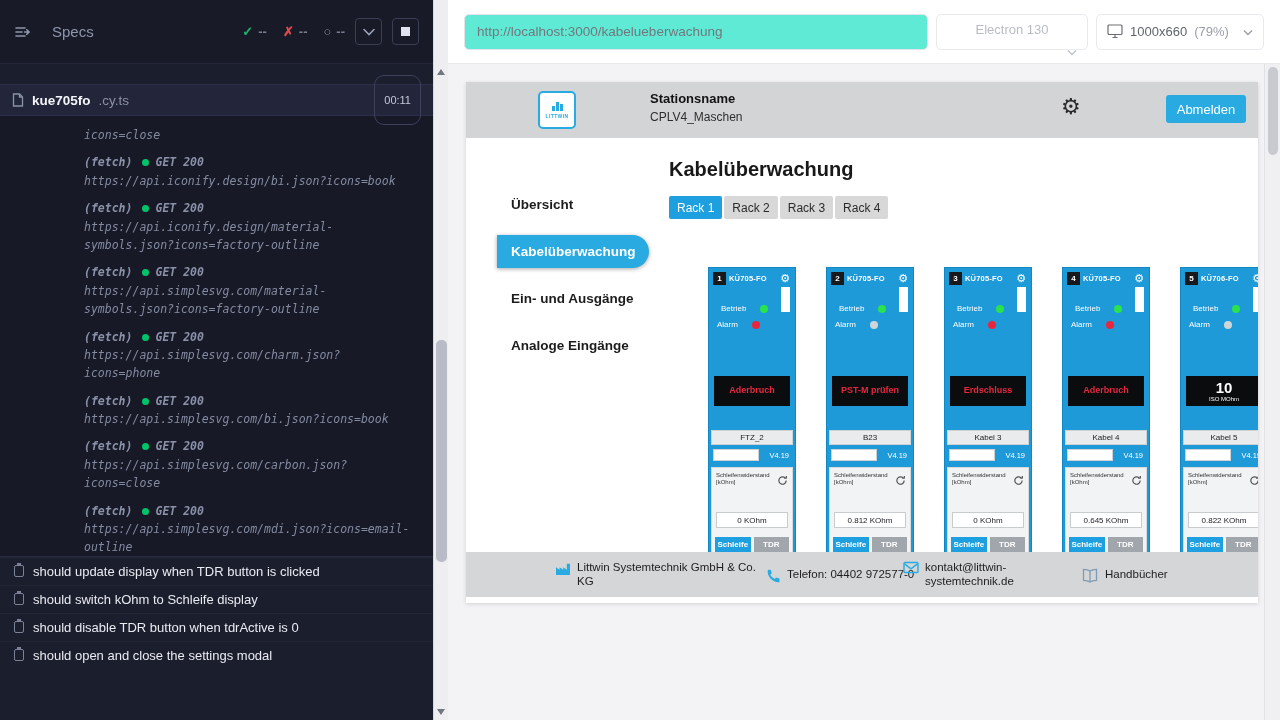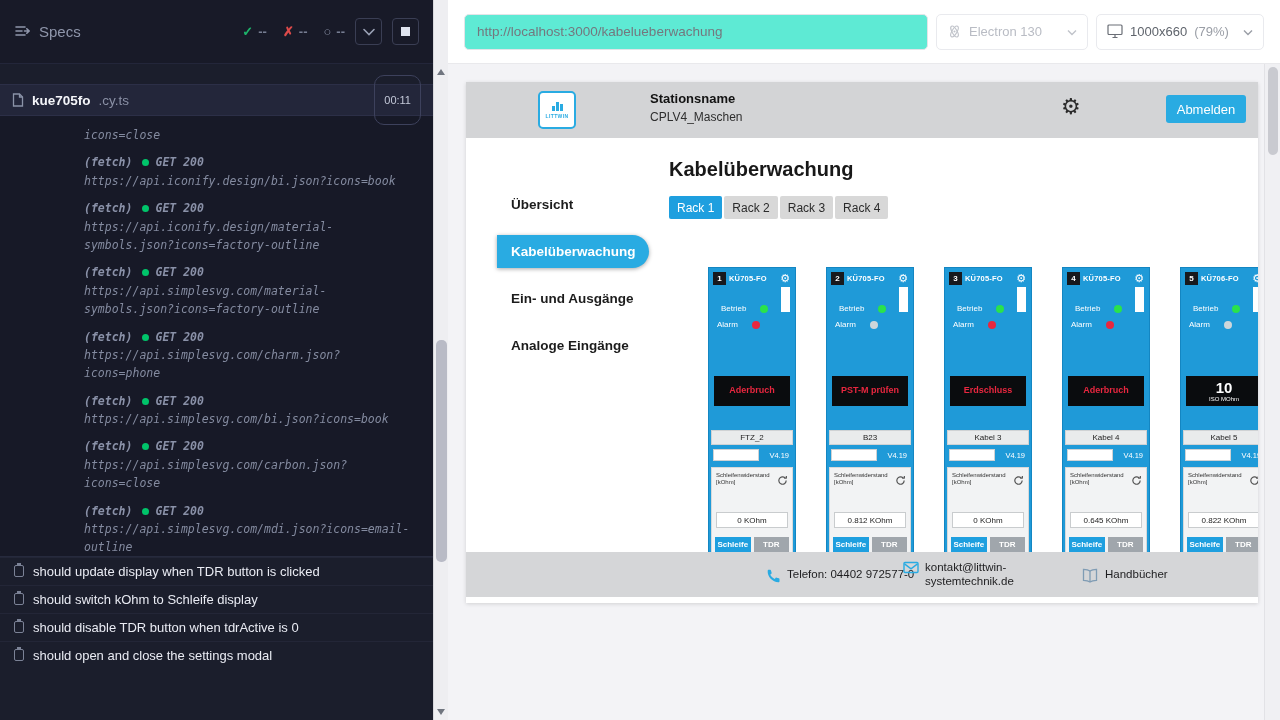--- a/index.html
+++ b/index.html
@@ -3,21 +3,21 @@
 <meta charset="utf-8">
 <style>
   * { margin:0; padding:0; box-sizing:border-box; }
   html,body { width:1280px; height:720px; overflow:hidden; }
   body { font-family:"Liberation Sans", sans-serif; background:#f3f3f6; }
   .screen { position:relative; width:1280px; height:720px; overflow:hidden; }
 
   
   .cy-panel { position:absolute; left:0; top:0; width:433px; height:720px; background:#1b1e2c; color:#e8eaf2; overflow:hidden; }
   .cy-topbar { height:64px; background:#181a28; display:flex; align-items:center; padding:0 14px; gap:10px; border-bottom:1px solid #23263a; }
-  .specs-btn { display:flex; gap:9px; color:#8f96ab; font-size:15px; }
+  .specs-btn { display:flex; align-items:center; gap:22px; color:#8f96ab; font-size:15px; }
   .cy-stats { margin-left:auto; display:flex; gap:16px; align-items:center; font-size:13px; font-weight:bold; color:#767d92; }
   .stat { display:flex; align-items:center; gap:5px; }
   .stat .ic { font-size:13px; }
   .stat.pass .ic { color:#1db36a; }
   .stat.fail .ic { color:#dd4a4a; }
   .stat.pend .ic { color:#8b93a8; }
   .icon-btn { width:27px; height:27px; border:1px solid #3a3e54; border-radius:4px; background:transparent; display:flex; align-items:center; justify-content:center; cursor:pointer; }
   .stop-square { width:9px; height:9px; background:#dfe3ee; }
 
   .spec-row { margin-top:20px; height:32px; background:#23263a; border-top:1px solid #2c2f47; border-bottom:1px solid #2c2f47; display:flex; align-items:center; padding:0 12px; gap:8px; }
@@ -43,21 +43,21 @@
   
   .split-scrollbar { position:absolute; left:433px; top:0; width:15px; height:720px; background:#eeeef1; border-left:1px solid #d8d8dc; }
   .arrow-up { position:absolute; left:3px; top:69px; width:0; height:0; border-left:4px solid transparent; border-right:4px solid transparent; border-bottom:6px solid #70757f; }
   .arrow-down { position:absolute; left:3px; bottom:5px; width:0; height:0; border-left:4px solid transparent; border-right:4px solid transparent; border-top:6px solid #70757f; }
   .split-thumb { position:absolute; left:2px; top:340px; width:11px; height:222px; background:#b9bbc6; border-radius:5px; }
 
   
   .browser { position:absolute; left:448px; top:0; right:0; height:720px; }
   .browser-topbar { height:64px; background:#ffffff; border-bottom:1px solid #e9e9ec; display:flex; align-items:center; padding:0 16px; }
   .url-box { width:464px; height:36px; border:1px solid #e3e4e8; border-radius:5px; display:flex; align-items:center; padding:0 12px; color:#74777e; font-size:13.5px; background:#5eead4; }
-  .electron-box { margin-left:auto; width:152px; height:36px; border:1px solid #e9eaee; border-radius:5px; display:flex; align-items:center; gap:7px; padding:0 10px; color:#b9bcc4; font-size:13px; background:#fff; }
+  .electron-box { margin-left:auto; width:152px; height:36px; border:1px solid #e9eaee; border-radius:5px; display:flex; align-items:center; gap:7px; padding:0 10px; color:#b9bcc4; font-size:13px; background:#fff;flex-direction:column; }
   .viewport-box { margin-left:8px; width:168px; height:36px; border:1px solid #e9eaee; border-radius:5px; display:flex; align-items:center; gap:7px; padding:0 10px; color:#5f646c; font-size:13px; background:#fff; }
   .viewport-zoom { color:#9a9ea6; }
   .chev { margin-left:auto; }
 
   .stage { position:absolute; left:0; right:16px; top:64px; bottom:0; background:#f3f3f6; }
   .page-scrollbar { position:absolute; right:0; top:64px; width:16px; bottom:0; background:#f0f0f3; border-left:1px solid #e2e2e6; }
   .page-thumb { position:absolute; left:3px; top:3px; width:10px; height:88px; background:#c9cad0; border-radius:5px; }
 
   
   .aut { position:absolute; left:18px; top:18px; width:792px; height:521px; background:#ffffff; box-shadow:0 1px 4px rgba(0,0,0,.14); overflow:hidden; }
@@ -512,20 +512,26 @@
                       <button class="cbtn btn-tdr">TDR</button>
                     </div>
                 </div>
               </div>
 
             </div>
           </section>
         </div>
 
         <footer class="aut-footer">
+          <div class="foot-item fi-0">
+            <svg width="16" height="15" viewBox="0 0 16 15" fill="var(--accent,#29abe2)">
+                <path d="M1 14V6.2l3.6 2.4V6.2l3.6 2.4V6.2l3.6 2.4V2.6H15V14H1z"></path>
+              </svg>
+            <span class="ftext">Littwin Systemtechnik GmbH &amp; Co. KG</span>
+          </div>
           <div class="foot-item fi-1">
             <svg width="15" height="15" viewBox="0 0 16 16" fill="var(--accent,#29abe2)">
                 <path d="M4.4 1.9c.4 0 .8.3.9.7l.7 2.4c.1.4 0 .8-.3 1.1l-1.2 1a11 11 0 0 0 4.7 4.7l1-1.2c.3-.3.7-.4 1.1-.3l2.4.7c.4.1.7.5.7.9v2.3c0 .6-.5 1.1-1.1 1.1C7 15 1.3 9.3 1.8 3c0-.6.5-1.1 1.1-1.1h1.5z"></path>
               </svg>
             <span class="ftext">Telefon: 04402 972577-0</span>
           </div>
           <div class="foot-item fi-2">
             <svg width="16" height="13" viewBox="0 0 16 13" fill="none" stroke="var(--accent,#29abe2)" stroke-width="1.4">
                 <rect x="1" y="1.5" width="14" height="10" rx="1"></rect>
                 <path d="M1.5 2.8 8 7.8l6.5-5"></path>

